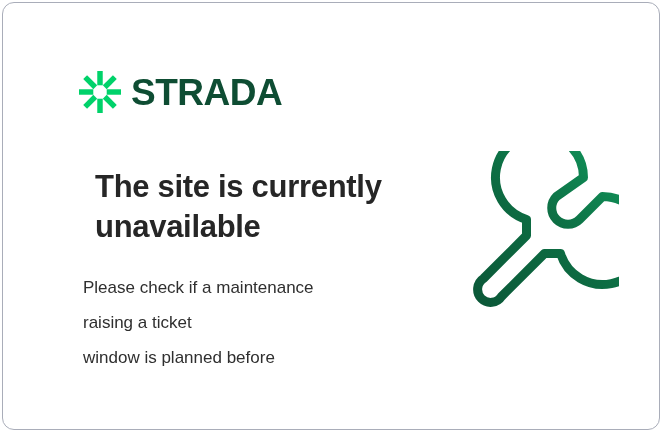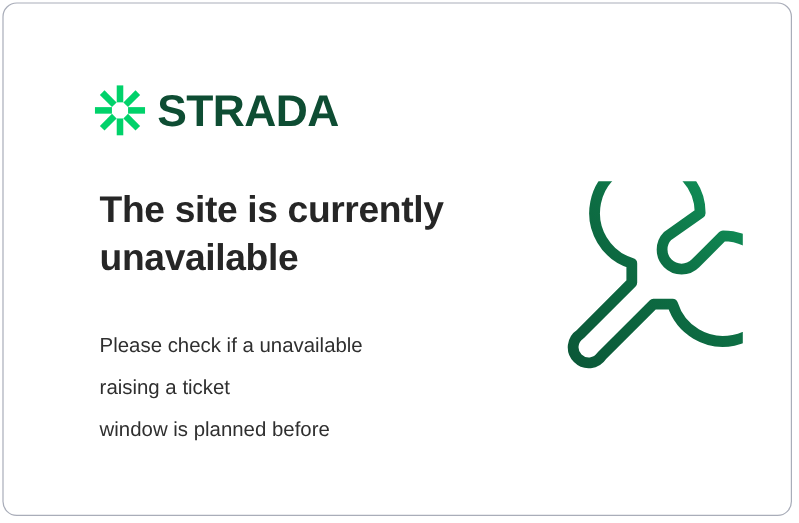--- a/index.html
+++ b/index.html
@@ -54,21 +54,21 @@
     line-height: 1;
     white-space: nowrap;
   }
 
   
   .headline {
     position: absolute;
     left: 80px;
     top: 152px;
     width: 330px;
-    margin: 0;
+    margin: 12px;
     font-family: "Liberation Sans", sans-serif;
     font-size: 31px;
     font-weight: 700;
     line-height: 1.28;
     letter-spacing: -0.3px;
     color: #262626;
   }
 
   .bodycopy {
     position: absolute;
@@ -122,21 +122,21 @@
           <rect x="43.5" y="66" width="13" height="34" transform="rotate(-45 50 50)"></rect>
         </g>
       </svg>
     </span>
     <span class="brand-word">STRADA</span>
   </div>
 
   <h1 class="headline">The site is currently unavailable</h1>
 
   <p class="bodycopy">
-    <span>Please check if a unavailable</span>
+    <span>Please check if a maintenance</span>
     <span>raising a ticket</span>
     <span>window is planned before</span>
   </p>
 
   <div class="illustration">
     <span>
       <svg viewBox="0 0 164 164" xmlns="http://www.w3.org/2000/svg" aria-hidden="true">
         <defs>
           <linearGradient id="wrenchGrad" x1="0" y1="1" x2="1" y2="0">
             <stop offset="0%" stop-color="#0b5838"></stop>

